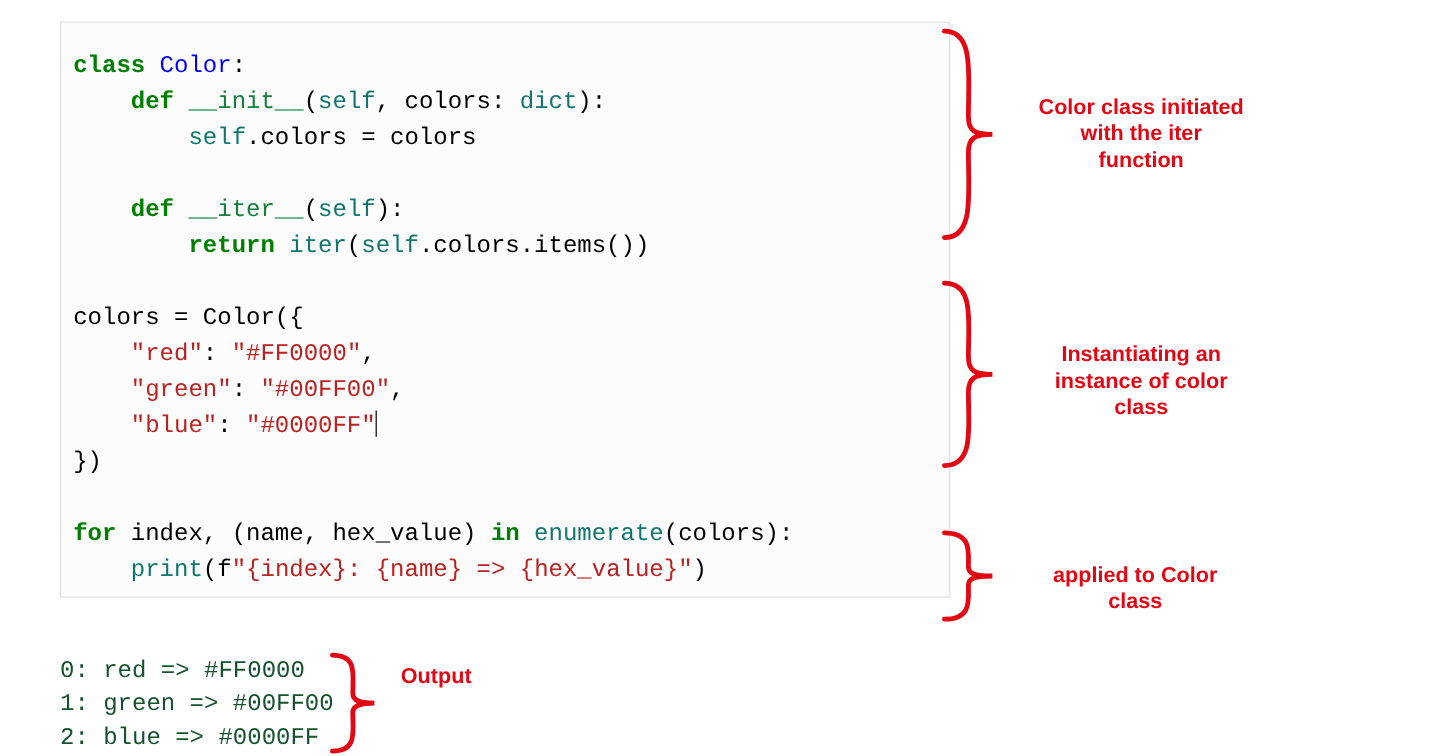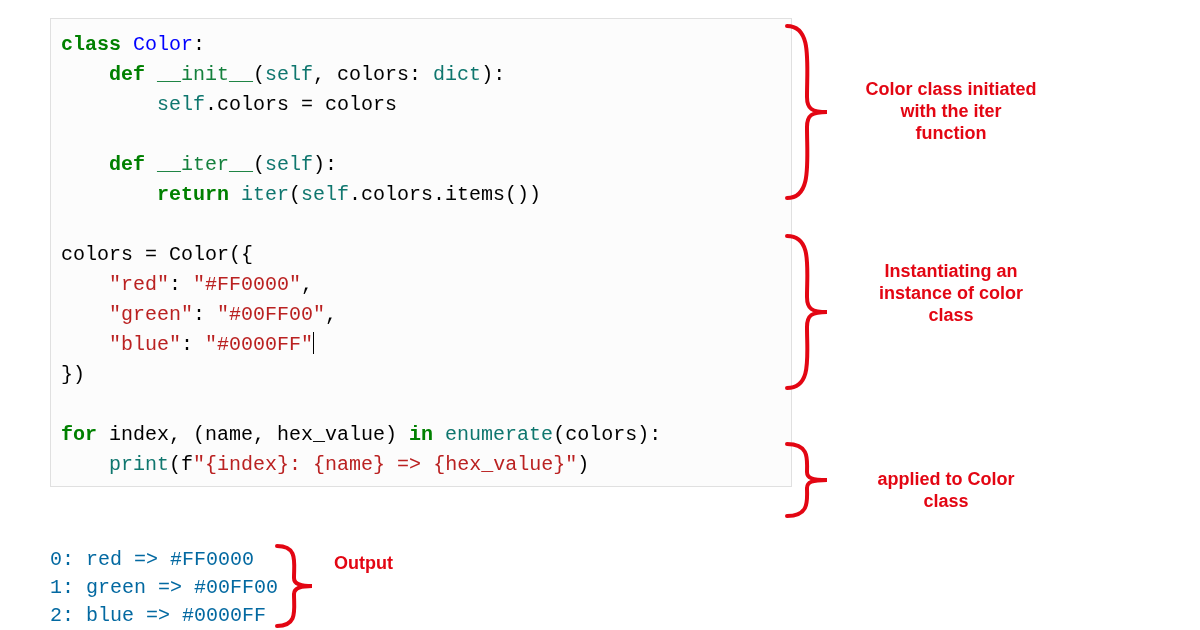--- a/index.html
+++ b/index.html
@@ -11,21 +11,21 @@
     font-family: sans-serif;
     position: relative;
   }
   .code-box {
     position: absolute;
     left: 50px;
     top: 18px;
     width: 720px;
     background: #fcfcfc;
     border: 1px solid #e0e0e0;
-    padding: 11px 10px 6px 10px;
+    padding: 22px 10px 6px 10px;
     font-family: "Consolas", "Menlo", "Courier New", monospace;
     font-size: 20px;
     line-height: 30px;
     white-space: pre;
     color: #000;
   }
   .kw { color: #008000; font-weight: bold; }
   .cls { color: #0000ff; }
   .dunder { color: #15803d; margin-top: 40px; }
   .builtin { color: #0f766e; margin-top: 28px; }
@@ -39,21 +39,21 @@
   }
 
   .output {
     position: absolute;
     left: 50px;
     top: 546px;
     font-family: "Consolas", "Menlo", "Courier New", monospace;
     font-size: 20px;
     line-height: 28px;
     white-space: pre;
-    color: #0369a1;
+    color: #14532d;
   }
 
   .annot {
     position: absolute;
     color: #e30613;
     font-weight: 700;
     font-size: 18px;
     line-height: 22px;
     text-align: center;
     font-family: sans-serif;
@@ -76,21 +76,21 @@
 </svg>
 <div class="annot" style="left:856px; top:78px; width:190px;">
   <span>Color class initiated</span><br>
   <span>with the iter</span><br>
   <span>function</span>
 </div>
 
 <svg class="brace" style="left:782px; top:232px;" width="60" height="160" viewBox="0 0 60 160">
   <path d="M5 4 C 30 4, 25 35, 25 65 C 25 77, 30 80, 45 80 C 30 80, 25 83, 25 95 C 25 125, 30 156, 5 156" fill="none" stroke="#e30613" stroke-width="4" stroke-linecap="round"></path>
 </svg>
-<div class="annot" style="left:856px; top:260px; width:190px;">
+<div class="annot" style="left:856px; top:284px; width:190px;">
   <span>Instantiating an</span><br>
   <span>instance of color</span><br>
   <span>class</span>
 </div>
 
 <svg class="brace" style="left:782px; top:440px;" width="60" height="80" viewBox="0 0 60 80">
   <path d="M5 4 C 28 4, 25 20, 25 32 C 25 38, 30 40, 45 40 C 30 40, 25 42, 25 48 C 25 60, 28 76, 5 76" fill="none" stroke="#e30613" stroke-width="4" stroke-linecap="round"></path>
 </svg>
 <div class="annot" style="left:846px; top:446px; width:200px;">
   <br>

